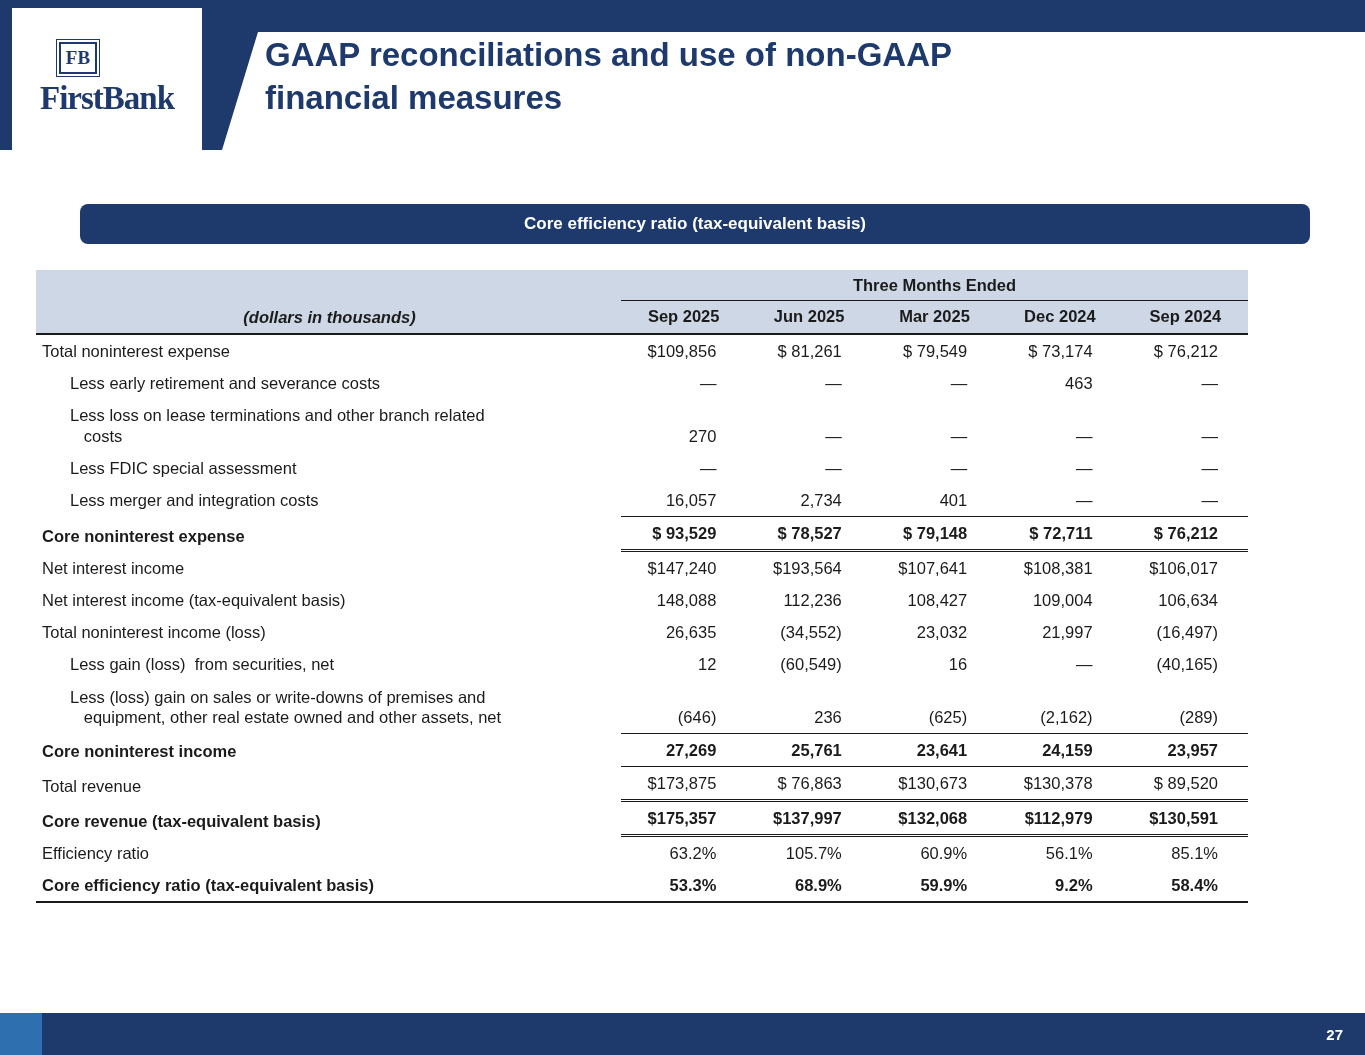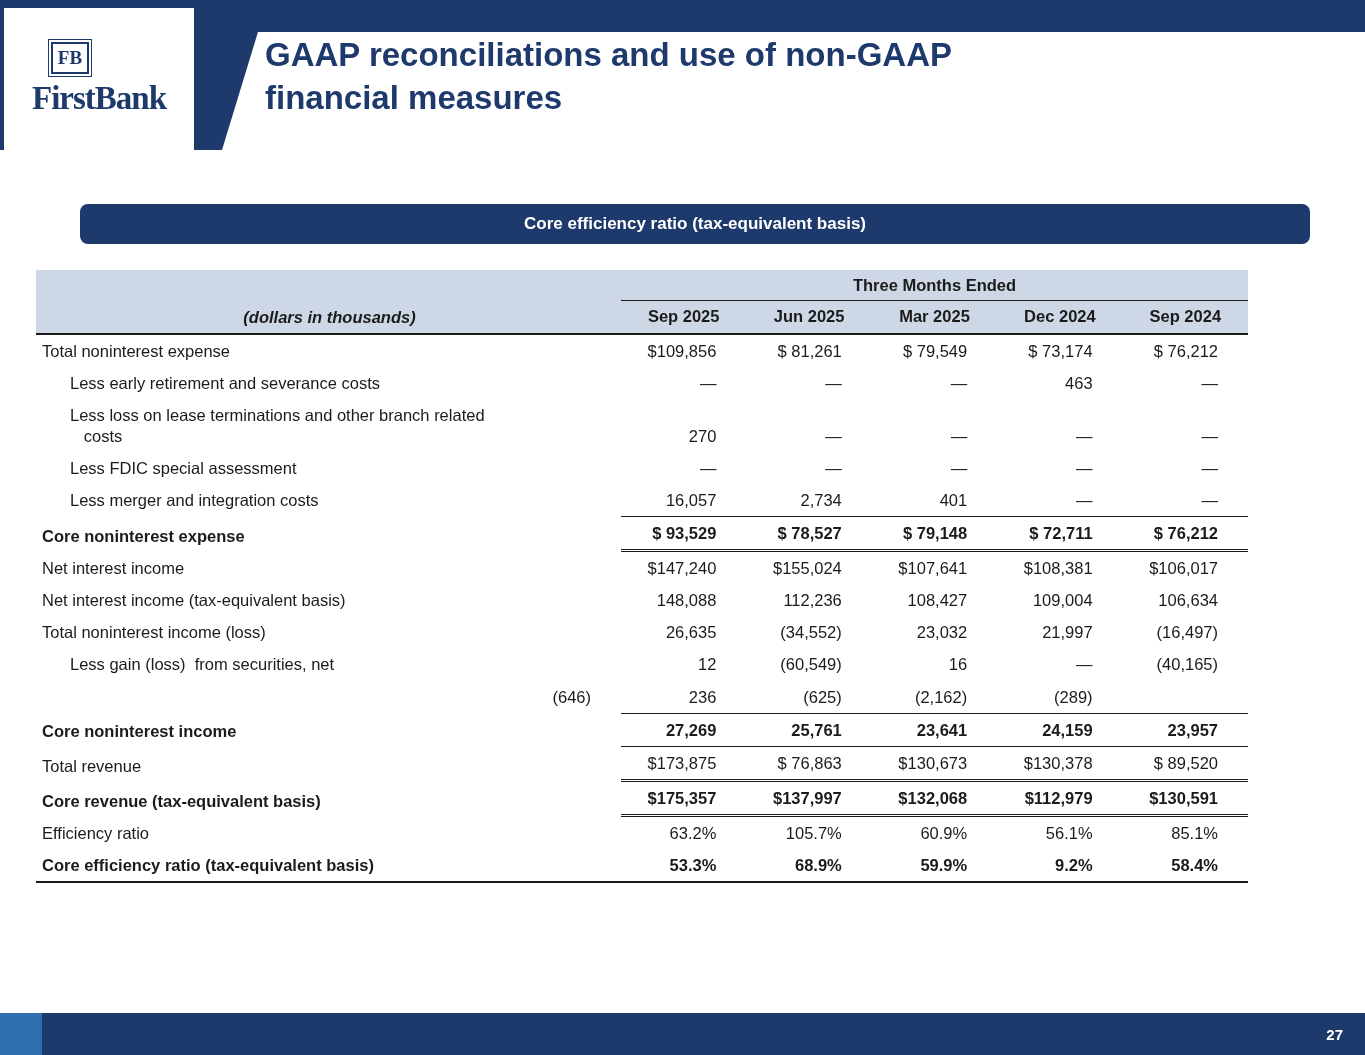--- a/index.html
+++ b/index.html
@@ -16,21 +16,21 @@
     font-family:"Liberation Sans","DejaVu Sans",sans-serif;color:var(--ink);
   }
 
   
   .header{position:relative;height:150px;}
   .header-band{
     position:absolute;inset:0;background:var(--navy);
     clip-path:polygon(0 0,100% 0,100% 32px,258px 32px,222px 100%,0 100%);
   }
   .logo-box{
-    position:absolute;left:4px;top:8px;width:190px;height:142px;background:#fff;
+    position:absolute;left:12px;top:8px;width:190px;height:142px;background:#fff;
     display:flex;flex-direction:column;align-items:center;justify-content:center;gap:6px;
   }
   .emblem{
     width:38px;height:32px;border:2px solid var(--navy);outline:1px solid var(--navy);outline-offset:2px;
     display:flex;align-items:center;justify-content:center;
     font-family:"Liberation Serif","DejaVu Serif",serif;font-weight:700;font-size:19px;color:var(--navy);
     margin-left:-58px;
   }
   .wordmark{
     font-family:"Liberation Serif","DejaVu Serif",serif;font-weight:700;font-size:33px;color:var(--navy);
@@ -165,21 +165,21 @@
         <div class="val">$&nbsp;93,529</div>
         <div class="val">$&nbsp;78,527</div>
         <div class="val">$&nbsp;79,148</div>
         <div class="val">$&nbsp;72,711</div>
         <div class="val">$&nbsp;76,212</div>
       </div>
 
       <div class="row">
         <div class="lbl">Net interest income</div>
         <div class="val">$147,240</div>
-        <div class="val">$155,024</div>
+        <div class="val">$193,564</div>
         <div class="val">$107,641</div>
         <div class="val">$108,381</div>
         <div class="val">$106,017</div>
       </div>
 
       <div class="row">
         <div class="lbl">Net interest income (tax-equivalent basis)</div>
         <div class="val">148,088</div>
         <div class="val">112,236</div>
         <div class="val">108,427</div>
@@ -199,20 +199,22 @@
       <div class="row ind">
         <div class="lbl">Less gain (loss)&nbsp; from securities, net</div>
         <div class="val">12</div>
         <div class="val">(60,549)</div>
         <div class="val">16</div>
         <div class="val">—</div>
         <div class="val">(40,165)</div>
       </div>
 
       <div class="row ind">
+        <div class="lbl">Less (loss) gain on sales or write-downs of premises and
+&nbsp;&nbsp;&nbsp;equipment, other real estate owned and other assets, net</div>
         <div class="val">(646)</div>
         <div class="val">236</div>
         <div class="val">(625)</div>
         <div class="val">(2,162)</div>
         <div class="val">(289)</div>
       </div>
 
       <div class="row bold ra rbs">
         <div class="lbl">Core noninterest income</div>
         <div class="val">27,269</div>

